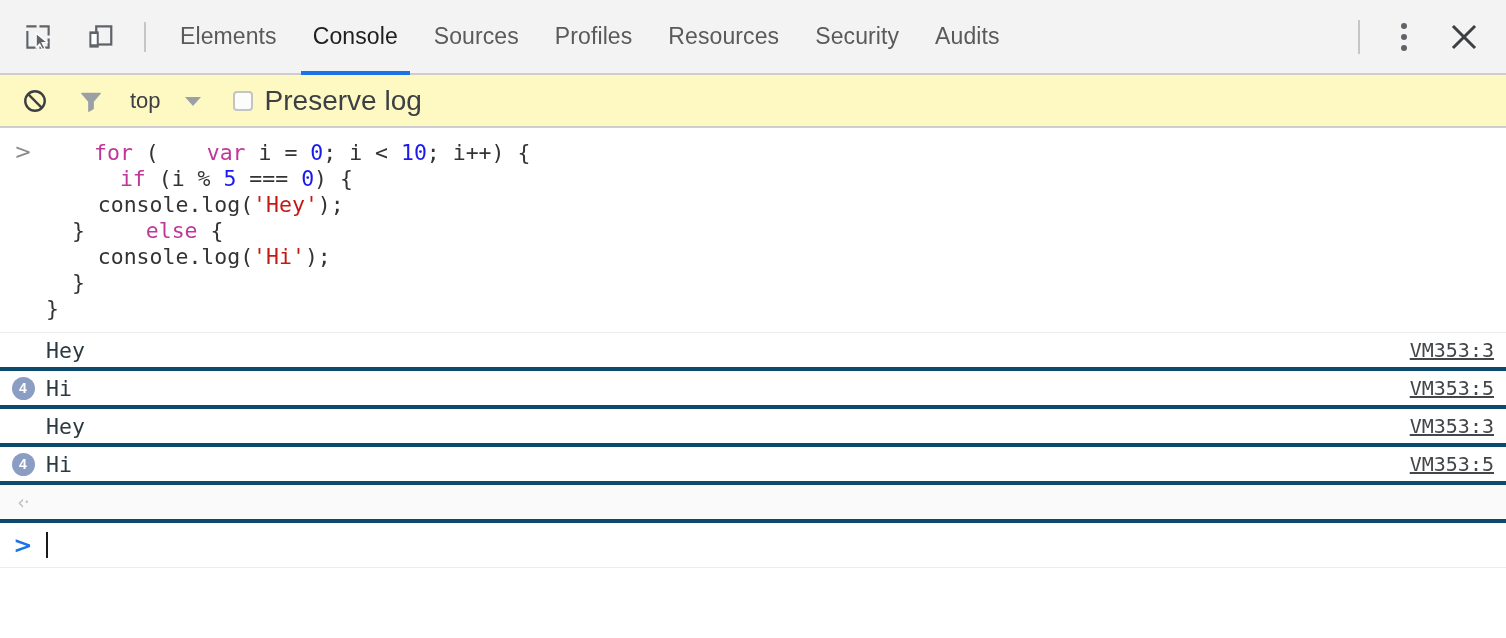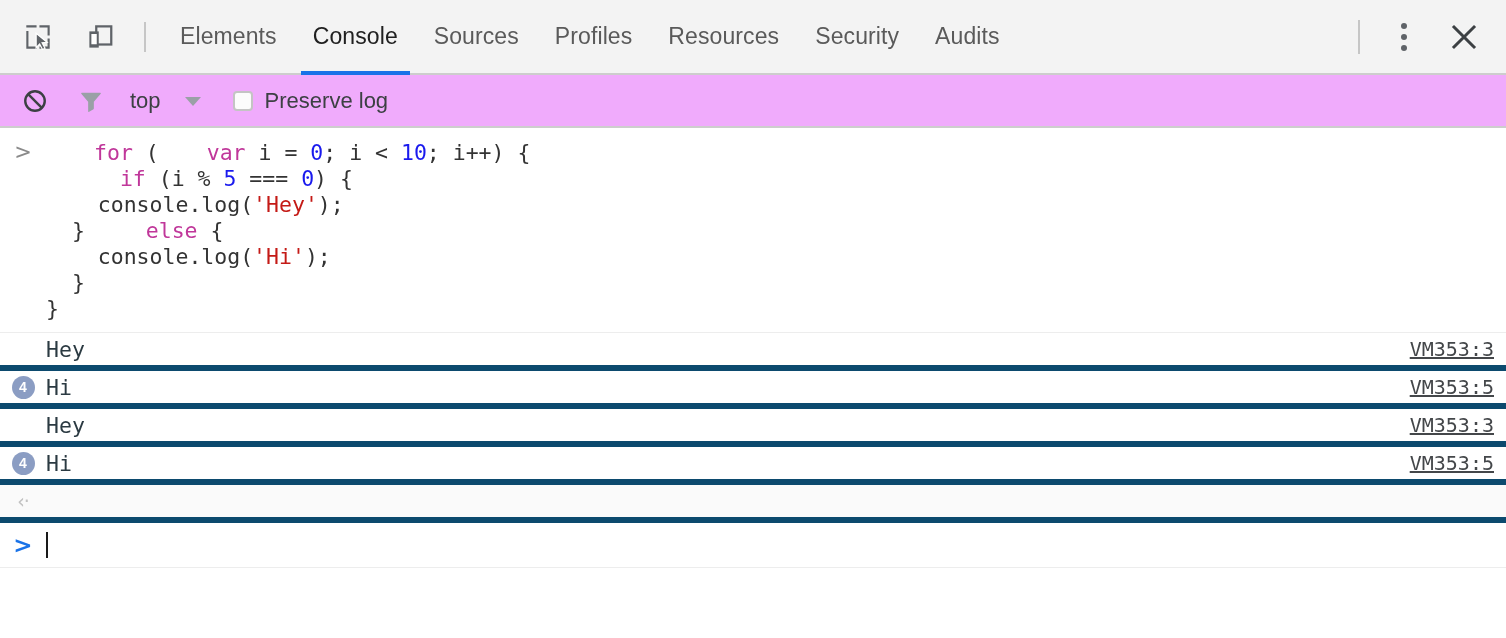--- a/index.html
+++ b/index.html
@@ -108,21 +108,21 @@
     height: 44px;
     display: flex;
     align-items: center;
     justify-content: center;
     cursor: pointer;
   }
 
   
   .filterbar {
     height: 53px;
-    background: #f0abfc;
+    background: #fef9c3;
     border-bottom: 2px solid #cdcdcd;
     display: flex;
     align-items: center;
     box-sizing: border-box;
     padding-left: 14px;
   }
   .fb-btn {
     width: 42px;
     height: 42px;
     display: flex;
@@ -150,21 +150,21 @@
   }
   .cbox {
     width: 20px;
     height: 20px;
     border: 2px solid #c4c4c4;
     border-radius: 4px;
     background: #fcfcfc;
     box-sizing: border-box;
   }
   .preserve-label {
-    font-size: 22px;
+    font-size: 28px;
     color: #3c4043;
     margin-left: 12px;
     white-space: nowrap;
     text-align: center;
   }
 
   
   .console {
     background: #ffffff;
     font-family: "DejaVu Sans Mono", monospace;
@@ -199,21 +199,21 @@
   }
   .kw  { color: #c0379a; margin-left: 48px; }
   .num { color: #1a1aee; }
   .str { color: #c41a16; }
 
   
   .row {
     display: flex;
     align-items: center;
     min-height: 38px;
-    border-bottom: 6px solid #0c4a6e;
+    border-bottom: 4px solid #0c4a6e;
     box-sizing: border-box;
   }
   .row-gutter {
     width: 46px;
     min-width: 46px;
     display: flex;
     align-items: center;
     justify-content: center;
   }
   .badge {

